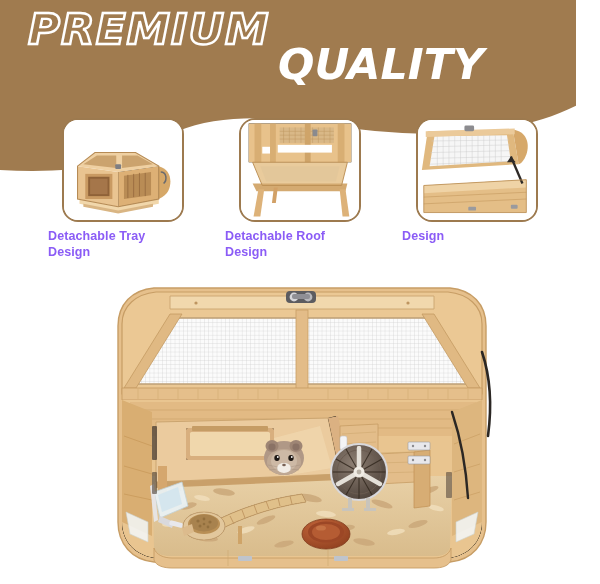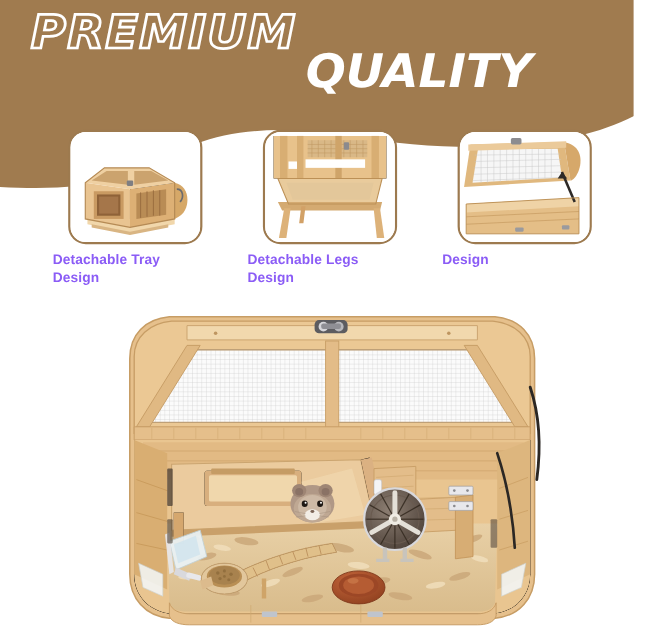--- a/index.html
+++ b/index.html
@@ -223,21 +223,21 @@
           <path d="M18,72 L24,72 L20,100 L13,100 Z" fill="#DDB279"></path>
           <path d="M102,72 L108,72 L112,100 L105,100 Z" fill="#DDB279"></path>
           <path d="M34,70 L38,70 L36,86 L32,86 Z" fill="#D2A167"></path>
 
           <path d="M12,44 L110,44 L104,68 L22,68 Z" fill="none" stroke="#BC9056" stroke-width="1"></path>
 
           <rect x="74" y="10" width="5" height="7" rx="1" fill="#8A8A8E"></rect>
         </svg>
       </div>
       <div class="card-caption">
-        <div>Detachable Legs</div>
+        <div>Detachable Roof</div>
         <div>Design</div>
       </div>
     </div>
 
     <div class="card">
       <div class="card-frame">
         <svg viewBox="0 0 122 104" width="122" height="104">
           <rect width="122" height="104" fill="#ffffff"></rect>
 
           <path d="M6,68 L112,62 L112,96 L6,96 Z" fill="#E4BE87"></path>

